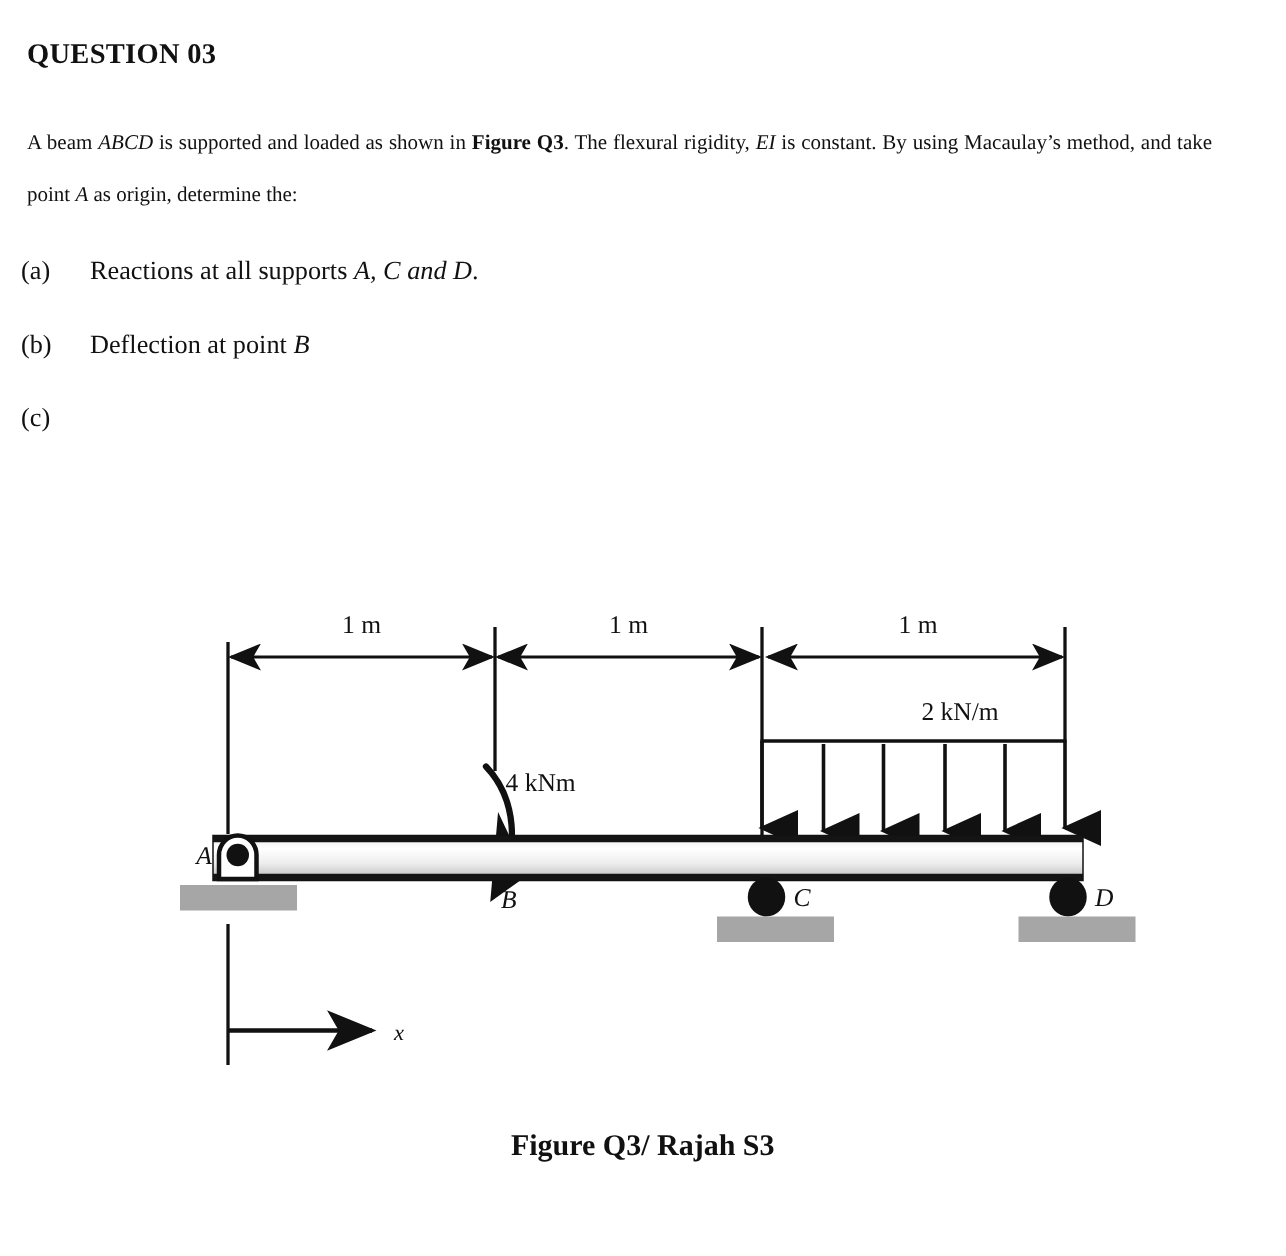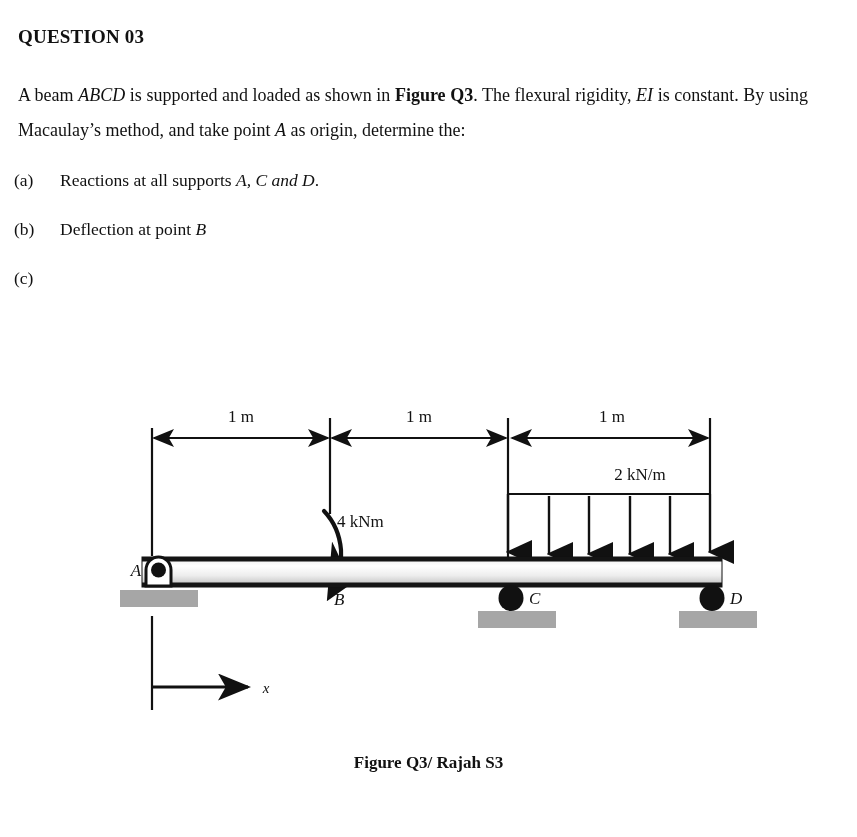--- a/index.html
+++ b/index.html
@@ -32,21 +32,21 @@
     font-size: 19px;
     font-weight: bold;
     letter-spacing: 0.2px;
   }
 
   .q-body {
     position: absolute;
     left: 18px;
     top: 78px;
     width: 790px;
-    font-size: 18px;
+    font-size: 14px;
     line-height: 35px;
     text-align: justify;
   }
   .q-body .ital { font-style: italic; }
   .q-body .bold { font-weight: bold; }
 
   .q-list {
     position: absolute;
     left: 14px;
     top: 168px;
@@ -81,21 +81,21 @@
     height: 420px;
   }
   .figure svg { display: block; }
 
   .caption {
     position: absolute;
     left: 0;
     top: 753px;
     width: 857px;
     text-align: center;
-    font-size: 17px;
+    font-size: 20px;
     font-weight: bold;
   }
 
   
   .dim-label {
     font-family: "Liberation Serif", "DejaVu Serif", serif;
     font-size: 17px;
     fill: #111111;
   }
   .load-label {

